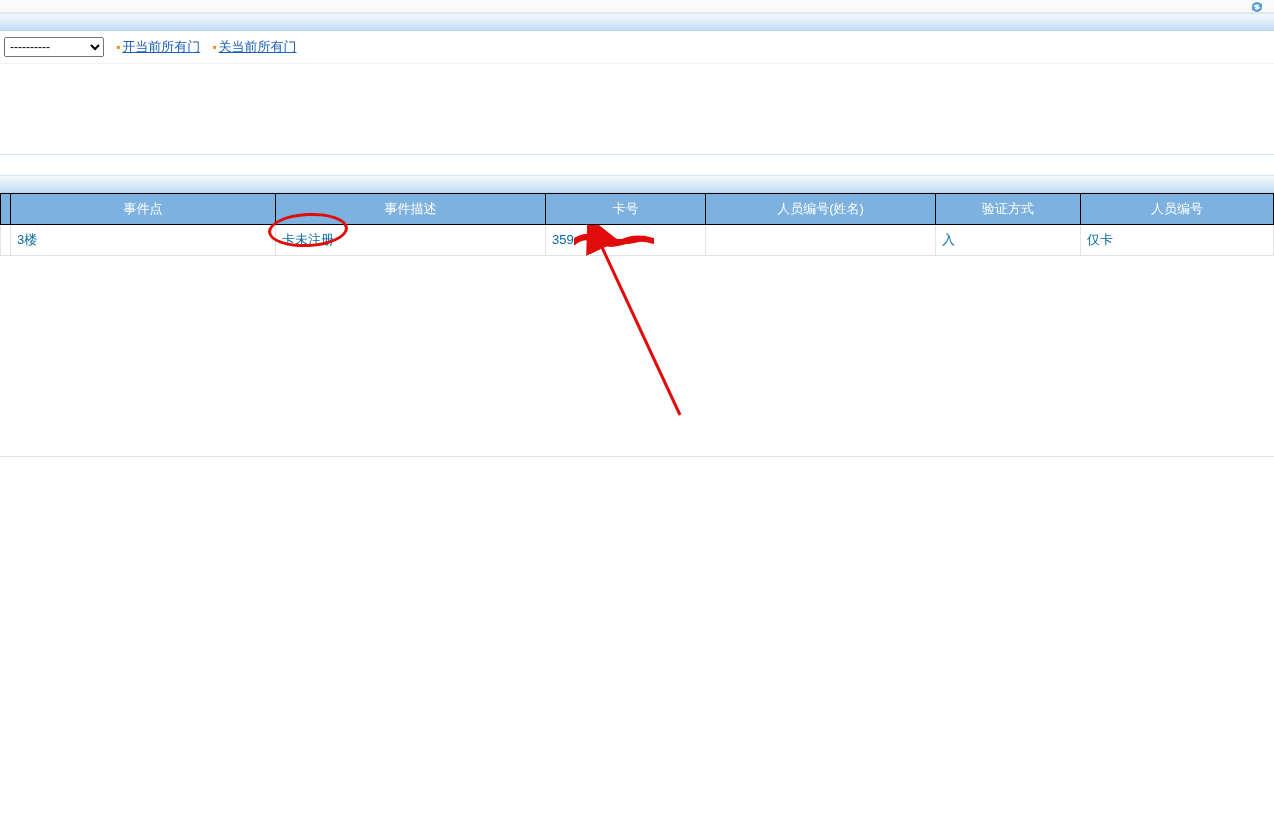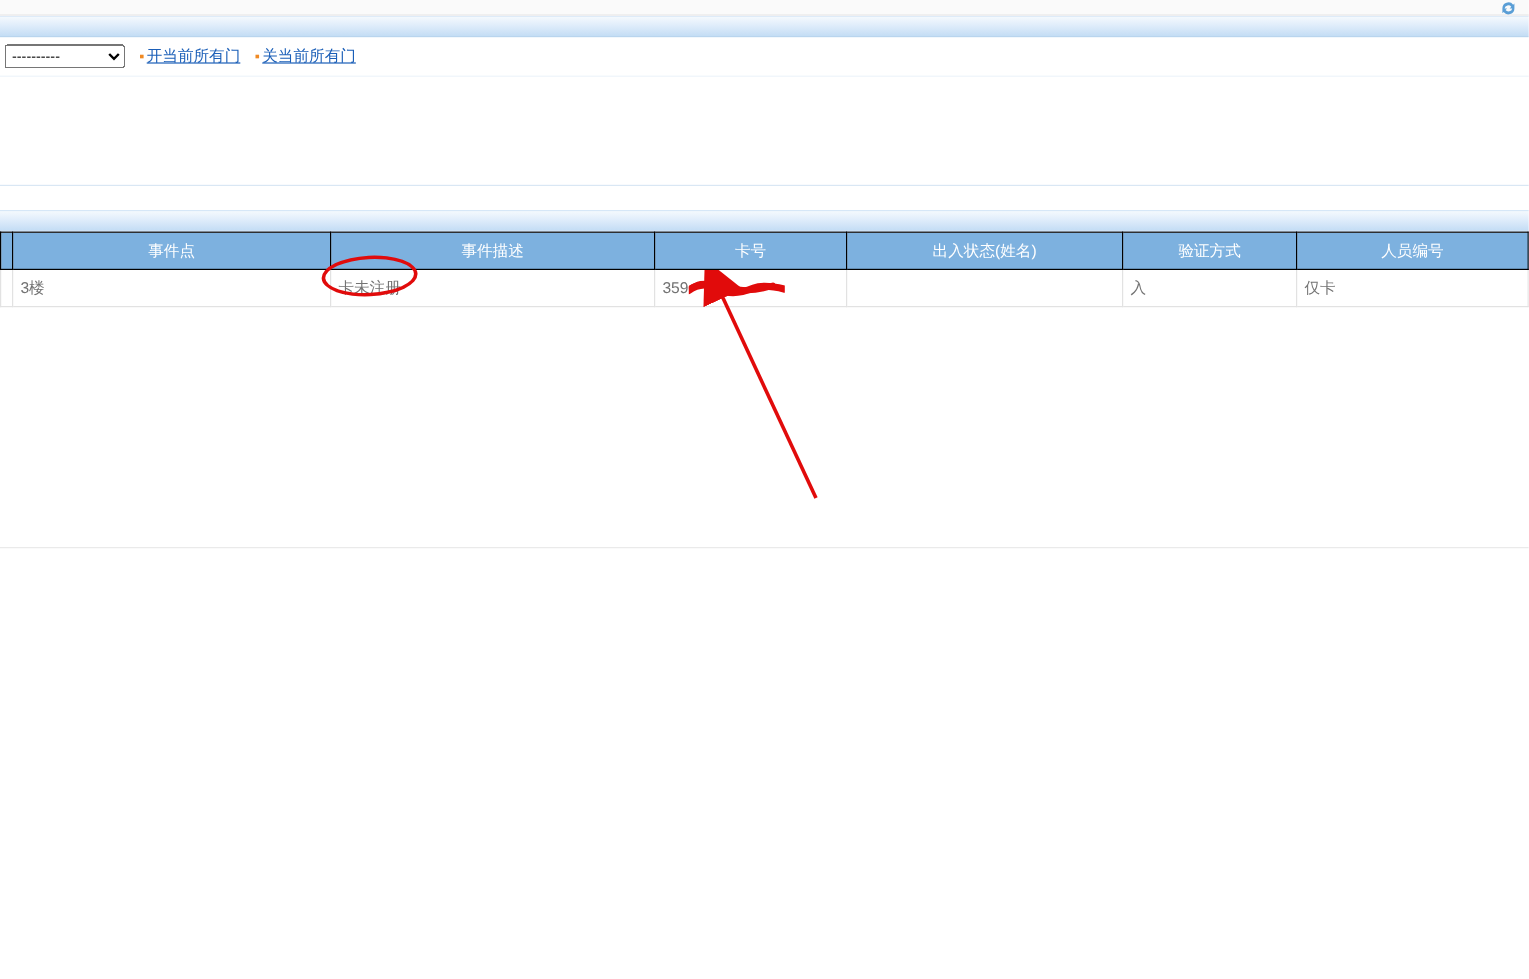--- a/index.html
+++ b/index.html
@@ -67,21 +67,21 @@
     color: #ffffff;
     font-weight: normal;
     padding: 6px 4px;
     border: 1px solid #000000;
     text-align: center;
     font-size: 13px;
   }
   table.event-table td {
     border: 1px solid #e2e2e2;
     padding: 6px 6px;
-    color: #737373;
+    color: #0369a1;
     font-size: 13px;
     vertical-align: middle;
     height: 20px;
   }
   col.col-chk { width: 10px; }
   col.col-point { width: 265px; }
   col.col-desc  { width: 270px; }
   col.col-card  { width: 160px; }
   col.col-person{ width: 230px; }
   col.col-io    { width: 145px; }
@@ -146,21 +146,21 @@
       <col class="col-person">
       <col class="col-io">
       <col class="col-verify">
     </colgroup>
     <thead>
       <tr>
         <th class="chk-th"></th>
         <th>事件点</th>
         <th>事件描述</th>
         <th>卡号</th>
-        <th>出入状态(姓名)</th>
+        <th>人员编号(姓名)</th>
         <th>验证方式</th>
         <th>人员编号</th>
       </tr>
     </thead>
     <tbody>
       <tr>
         <td></td>
         <td>3楼</td>
         <td>卡未注册</td>
         <td>

